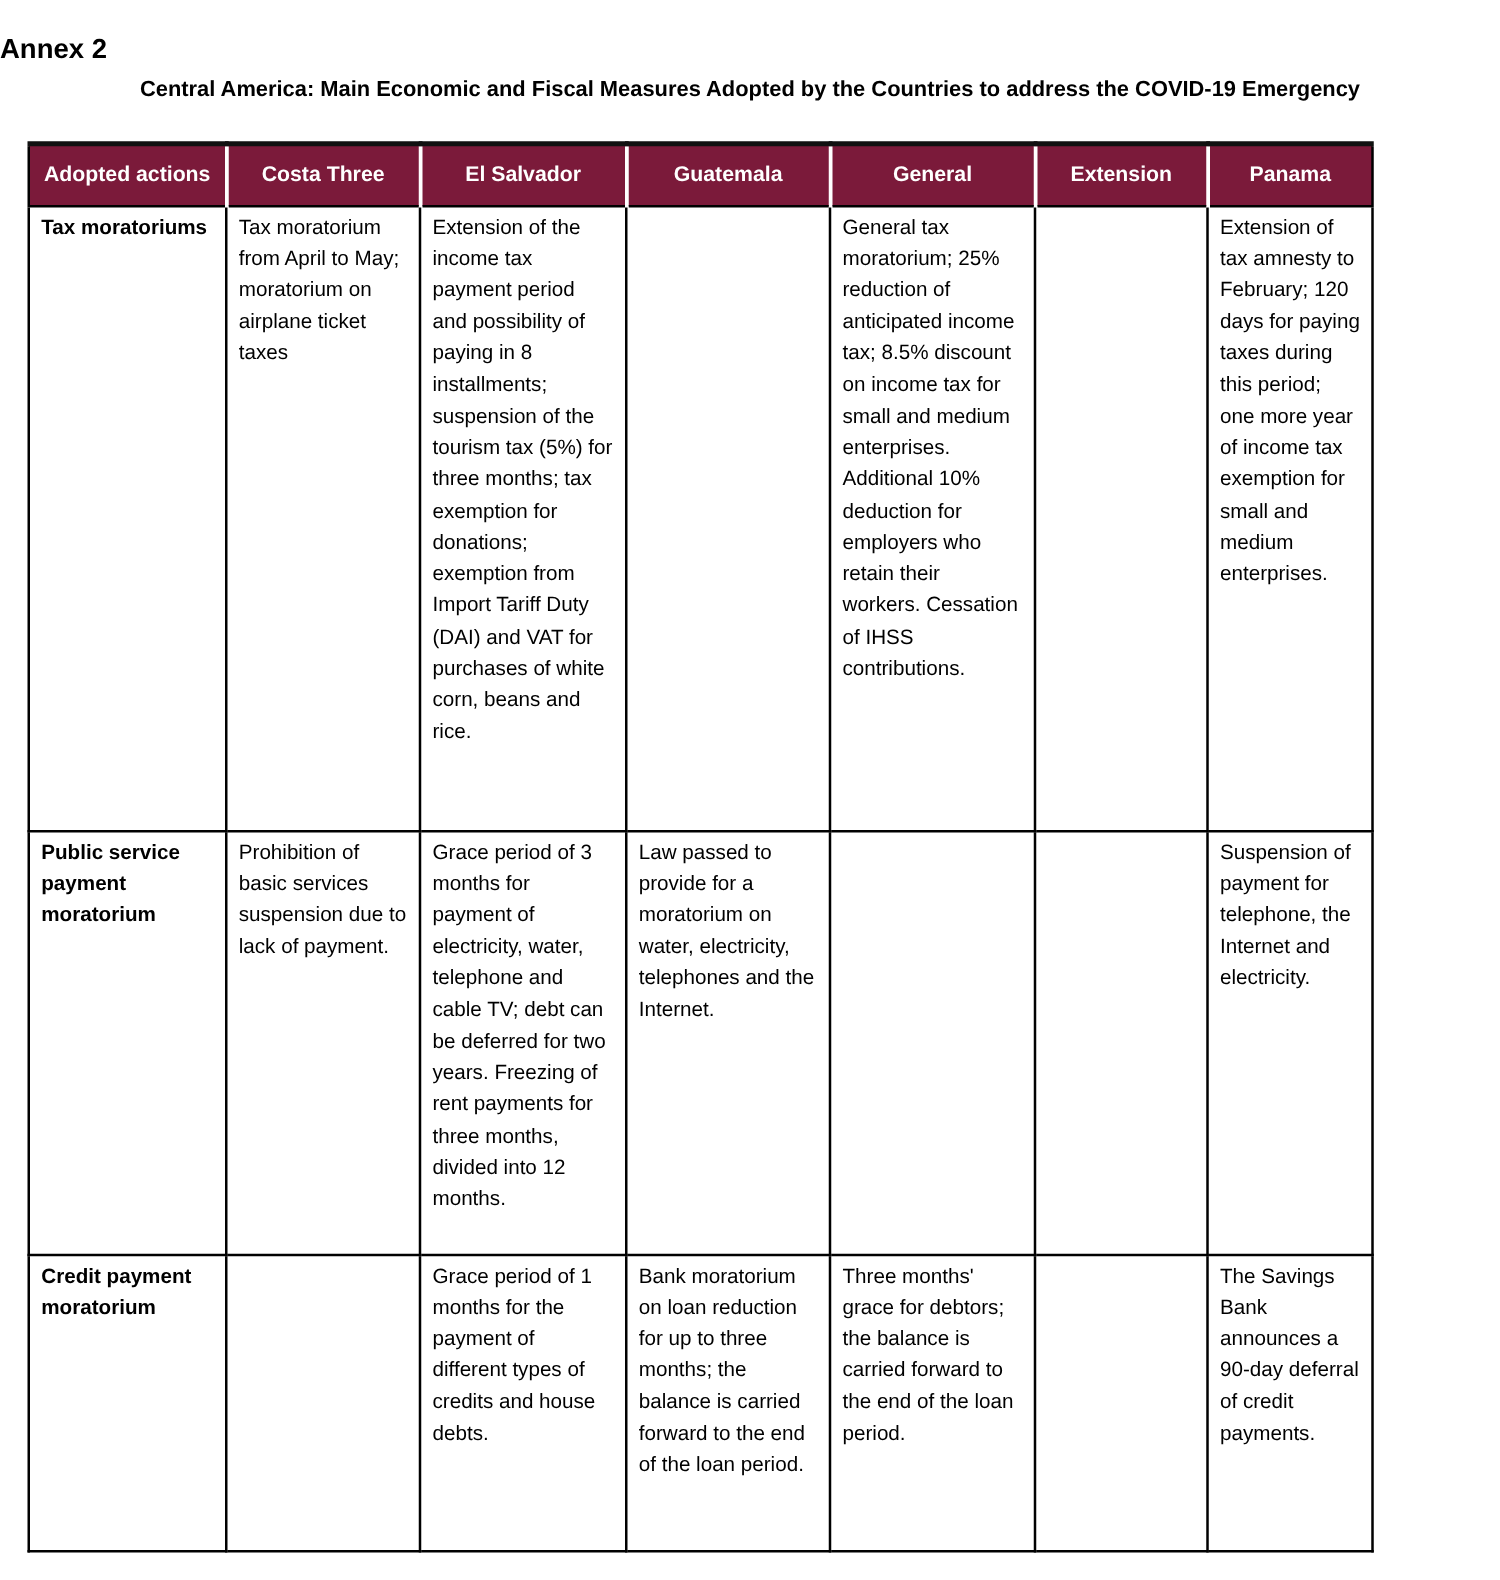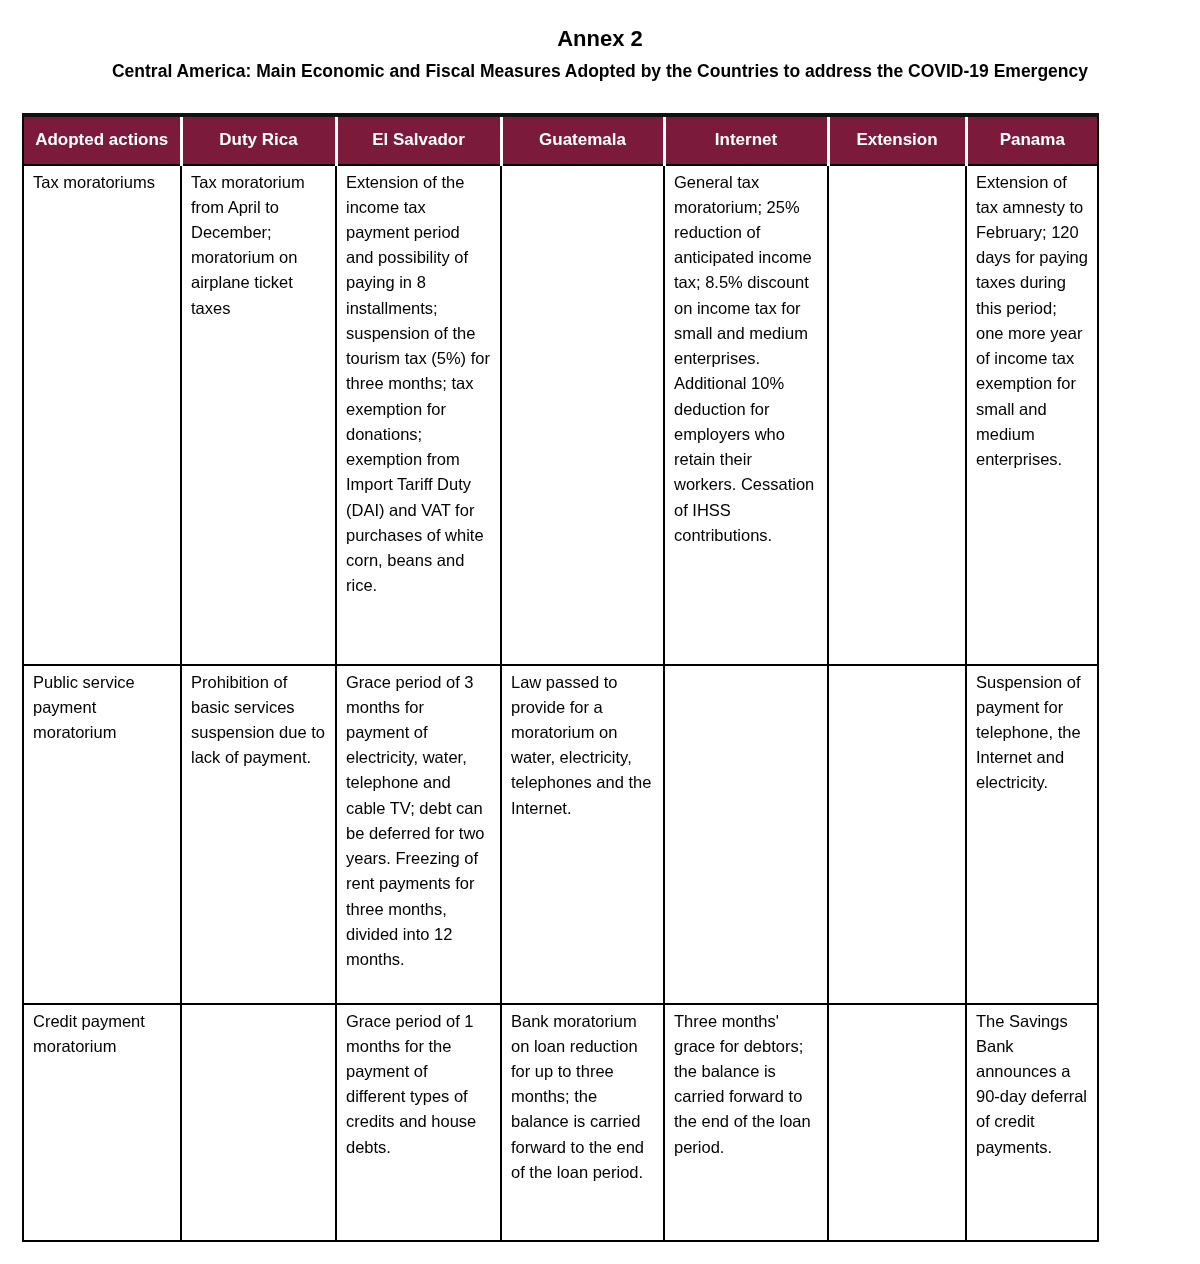--- a/index.html
+++ b/index.html
@@ -10,21 +10,20 @@
     font-family: "Liberation Sans", sans-serif;
     color: #000000;
   }
   .page {
     width: 1200px;
     height: 1264px;
     position: relative;
     overflow: hidden;
   }
   .page-title {
-    text-align: center;
     font-weight: bold;
     font-size: 22px;
     padding-top: 26px;
     line-height: 1.2;
   }
   .page-subtitle {
     text-align: center;
     font-weight: bold;
     font-size: 17.5px;
     max-width: 1010px;
@@ -57,21 +56,21 @@
   table.measures td {
     border: 2px solid #000000;
     vertical-align: top;
     text-align: left;
     padding: 4px 9px 4px 9px;
     font-size: 16.5px;
     line-height: 1.53;
     word-wrap: break-word;
   }
   table.measures td.action {
-    font-weight: normal;
+    font-weight: bold;
     border-radius: 19px;
   }
   tr.row-tax td            { height: 490px; }
   tr.row-public-service td { height: 329px; }
   tr.row-credit td         { height: 227px; }
 </style>
 </head>
 <body>
 
 <div class="page">
@@ -86,32 +85,32 @@
       <col style="width:155px">
       <col style="width:165px">
       <col style="width:163px">
       <col style="width:164px">
       <col style="width:138px">
       <col style="width:132px">
     </colgroup>
     <thead>
       <tr>
         <th>Adopted actions</th>
-        <th>Duty Rica</th>
+        <th>Costa Three</th>
         <th>El Salvador</th>
         <th>Guatemala</th>
-        <th>Internet</th>
+        <th>General</th>
         <th>Extension</th>
         <th>Panama</th>
       </tr>
     </thead>
     <tbody>
       <tr class="row-tax">
         <td class="action">Tax moratoriums</td>
-        <td>Tax moratorium from April to December; moratorium on airplane ticket taxes</td>
+        <td>Tax moratorium from April to May; moratorium on airplane ticket taxes</td>
         <td>Extension of the income tax payment period and possibility of paying in 8 installments; suspension of the tourism tax (5%) for three months; tax exemption for donations; exemption from Import Tariff Duty (DAI) and VAT for purchases of white corn, beans and rice.</td>
         <td></td>
         <td>General tax moratorium; 25% reduction of anticipated income tax; 8.5% discount on income tax for small and medium enterprises. Additional 10% deduction for employers who retain their workers. Cessation of IHSS contributions.</td>
         <td></td>
         <td>Extension of tax amnesty to February; 120 days for paying taxes during this period; one more year of income tax exemption for small and medium enterprises.</td>
       </tr>
       <tr class="row-public-service">
         <td class="action">Public service payment moratorium</td>
         <td>Prohibition of basic services suspension due to lack of payment.</td>
         <td>Grace period of 3 months for payment of electricity, water, telephone and cable TV; debt can be deferred for two years. Freezing of rent payments for three months, divided into 12 months.</td>

